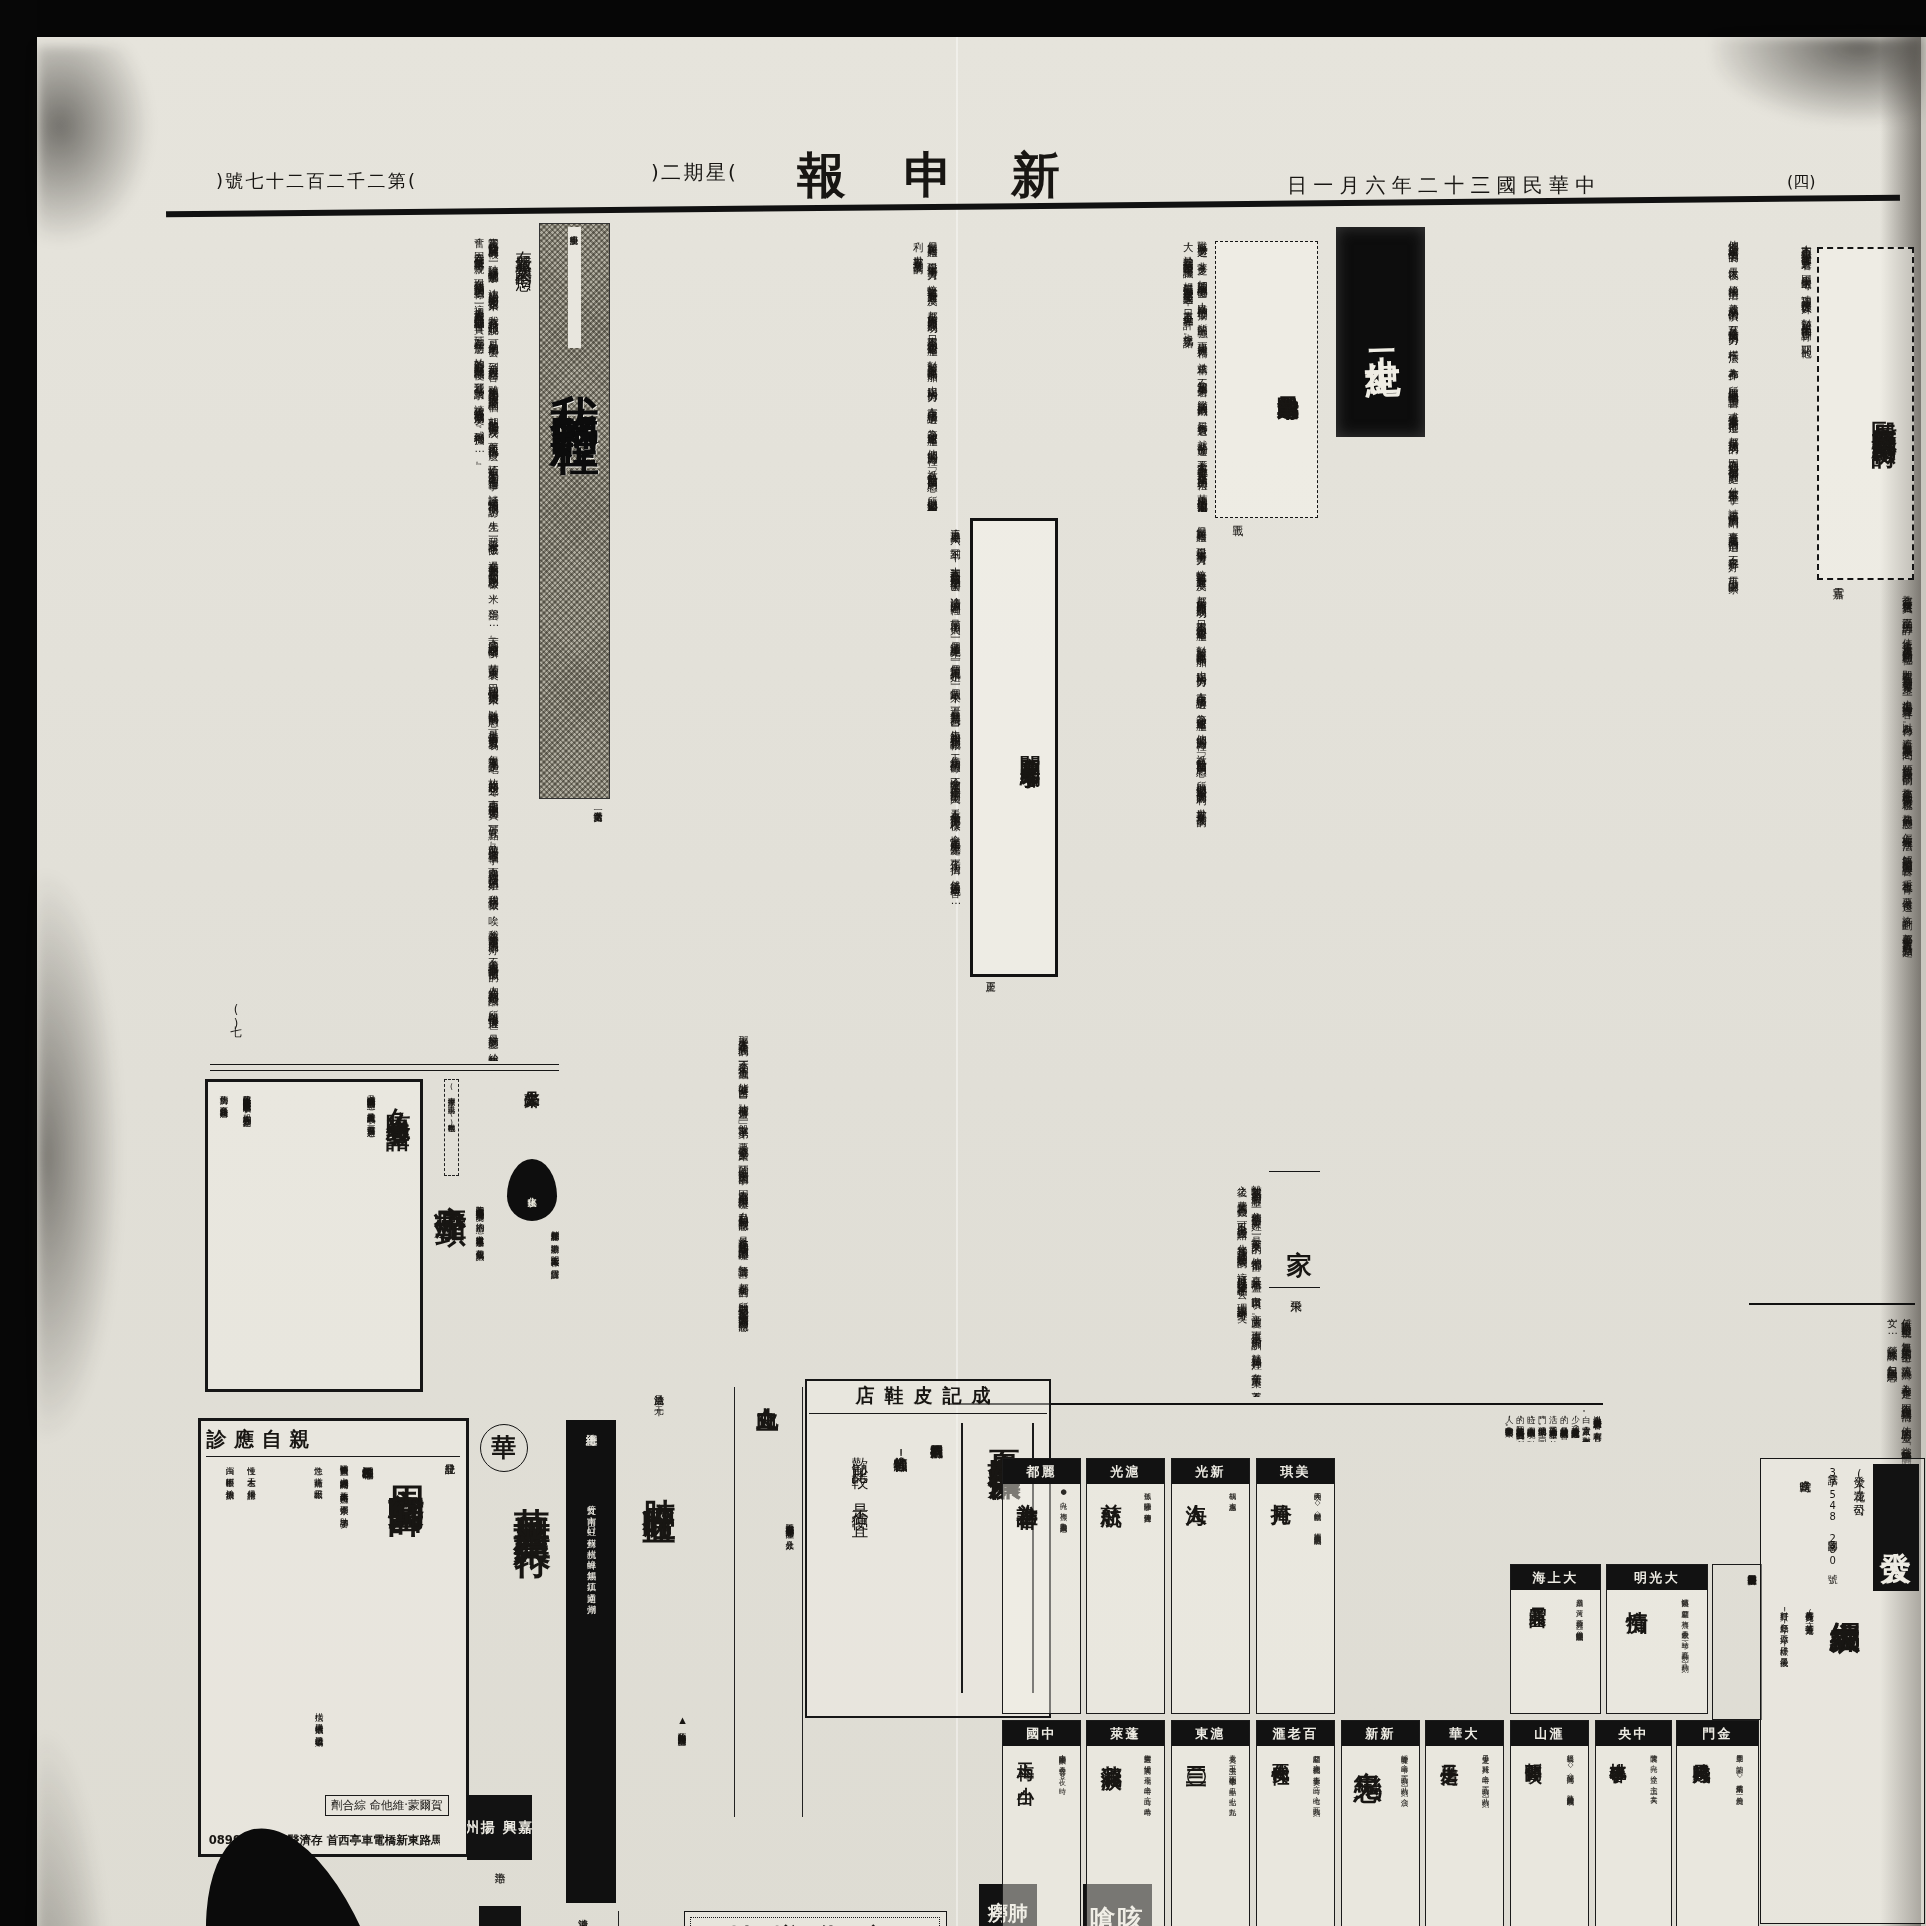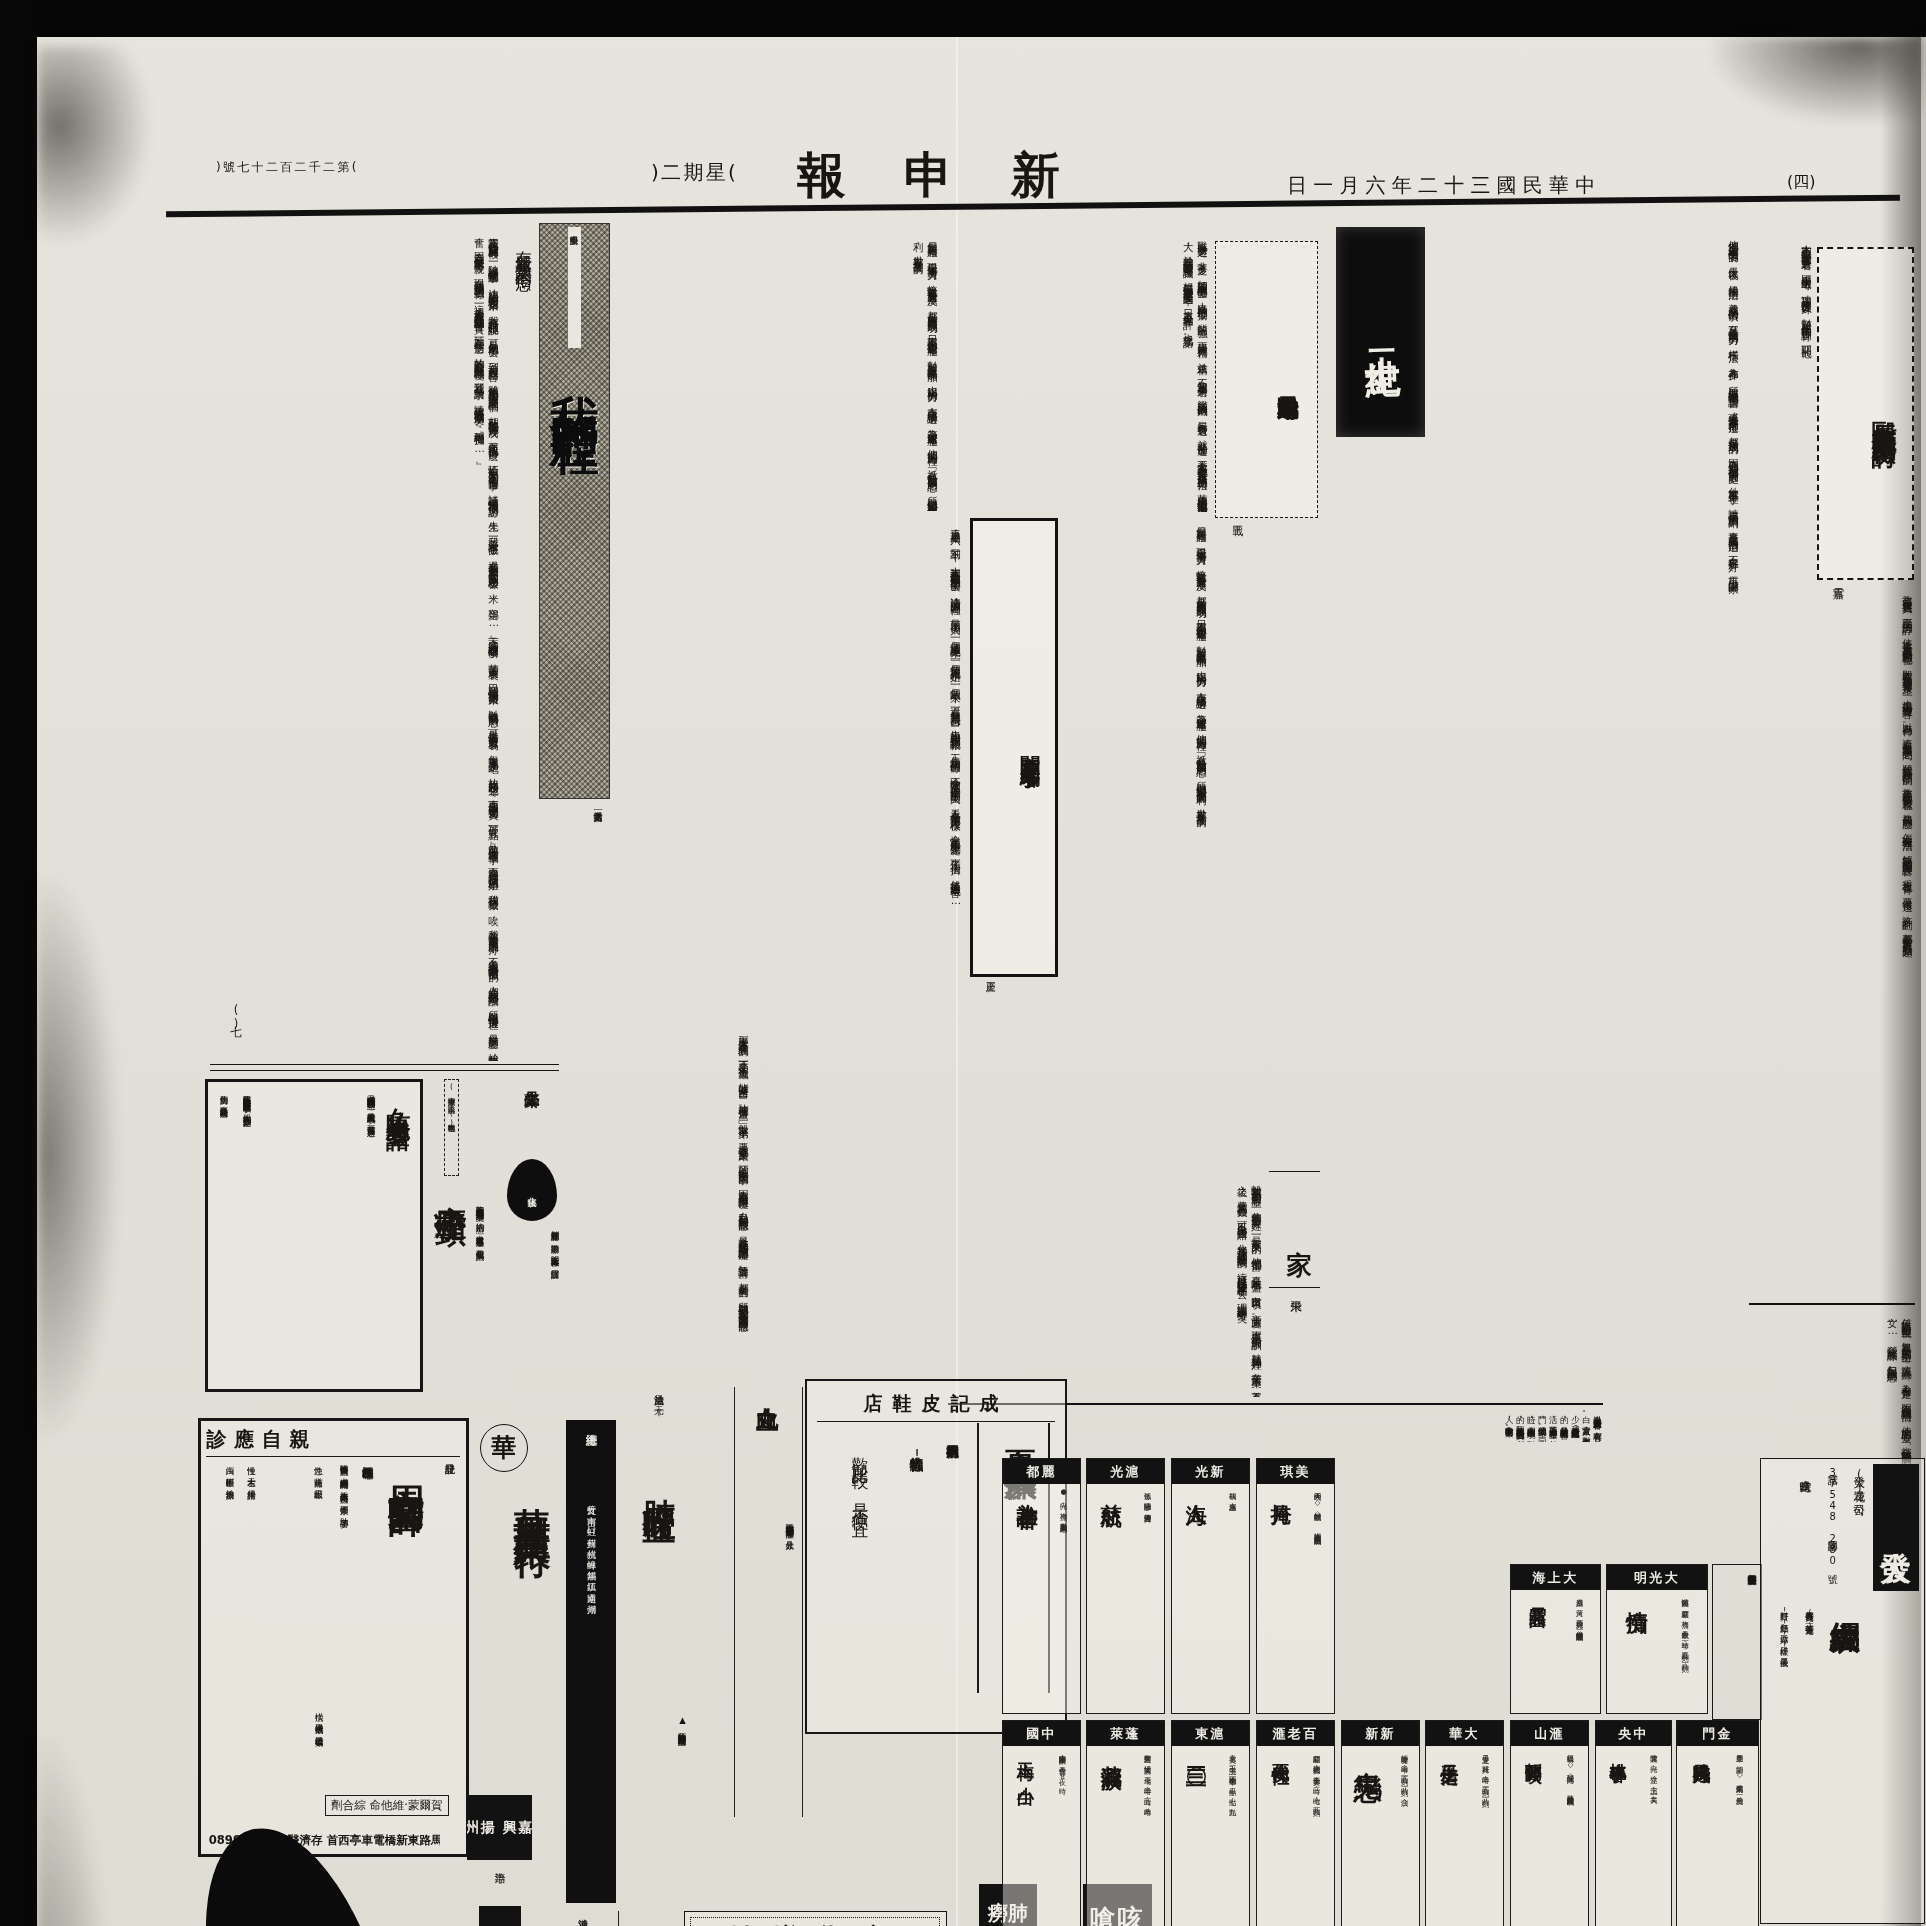--- a/index.html
+++ b/index.html
@@ -35,21 +35,21 @@
   <div class="abs" style="left:1921px;top:37px;width:13px;height:2621px;background:#c9c7bf"></div>
   <div class="abs" style="left:1880px;top:37px;width:41px;height:2621px;background:linear-gradient(90deg,rgba(0,0,0,0) 0%,rgba(40,35,30,.55) 100%)"></div>
 
   <div class="abs stain" style="left:37px;top:46px;width:116px;height:200px;background:radial-gradient(ellipse at 20% 40%,rgba(20,18,15,.55),rgba(0,0,0,0) 70%)"></div>
   <div class="abs stain" style="left:37px;top:867px;width:85px;height:578px;background:radial-gradient(ellipse at 10% 50%,rgba(25,22,18,.5),rgba(0,0,0,0) 70%)"></div>
   <div class="abs stain" style="left:37px;top:1734px;width:77px;height:732px;background:radial-gradient(ellipse at 8% 50%,rgba(25,22,18,.45),rgba(0,0,0,0) 72%)"></div>
 
   <div class="abs stain" style="left:1714px;top:37px;width:208px;height:85px;background:radial-gradient(ellipse at 70% 10%,rgba(15,13,10,.6),rgba(0,0,0,0) 75%)"></div>
   <div class="abs" style="left:956px;top:37px;width:1.9px;height:2621px;background:rgba(255,255,255,.4)"></div>
 
-  <div class="abs hline" style="left:216px;top:159px;width:247px;height:27px;font-size:12px;letter-spacing:2.3px">)號七十二百二千二第(</div>
+  <div class="abs hline" style="left:216px;top:169px;width:247px;height:27px;font-size:18px;letter-spacing:2.3px">)號七十二百二千二第(</div>
   <div class="abs hline" style="left:651px;top:159px;width:100px;height:25px;font-size:20px;letter-spacing:2.3px">)二期星(</div>
   <div class="abs hline" style="left:797px;top:143px;width:408px;height:62px;font-size:49px;font-weight:700;letter-spacing:58px">報申新</div>
   <div class="abs hline" style="left:1287px;top:172px;width:512px;height:25px;font-size:20px;letter-spacing:6.2px">日一月六年二十三國民華中</div>
   <div class="abs hline" style="left:1787px;top:172px;width:62px;height:25px;font-size:16px">(四)</div>
   <div class="abs rule" style="left:166px;top:203px;width:1734px;height:5.8px;transform:rotate(-0.55deg)"></div>
 
   <div class="abs" style="left:1817px;top:247px;width:93px;height:329px;border:2.3px dashed #141414;display:flex;flex-direction:row-reverse;align-items:center;justify-content:space-around;background:rgba(248,246,238,.5)">
     <div class="v" style="font-size:25px;font-weight:700;letter-spacing:3.1px">毆辱教師案的檢討</div>
     <div class="v" style="font-size:11.6px;align-self:flex-end">嘉雪</div>
   </div>
@@ -138,21 +138,21 @@
   <div class="abs" style="left:624px;top:1387px;width:69px;height:424px;display:flex;flex-direction:column;align-items:center">
     <div class="v" style="font-size:10px;height:85px">波昌克治 十元</div>
     <div class="v" style="font-size:33px;font-weight:700;letter-spacing:4.6px;flex:1">肺癆吐血</div>
     <div class="v small" style="height:96px;width:58px">▲診所北京路貴州路湖社對過富潤里</div>
   </div>
   <div class="abs" style="left:734px;top:1387px;width:65px;height:424px;border-left:1.2px solid #222;border-right:1.2px solid #222;display:flex;flex-direction:column;align-items:center;padding:3.1px 0.8px">
     <div class="v" style="font-size:22.3px;font-weight:700;height:127px">立止白丸</div>
     <div class="v small" style="flex:1;width:54px">專治五淋白濁撒尿刺痛多年老濁等症 一盒見效</div>
   </div>
 
-  <div class="abs adbox" style="left:805px;top:1379px;width:238px;height:331px;border-width:2.7px;padding:10px">
+  <div class="abs adbox" style="left:805px;top:1379px;width:238px;height:331px;border-width:2.7px;padding:2px">
     <div class="hline" style="font-size:19px;font-weight:700;letter-spacing:10px;border-bottom:1.5px solid #1a1a1a;padding-bottom:3.9px;text-align:center">店鞋皮記成</div>
     <div class="abs v" style="right:15.4px;top:42px;width:58px;height:270px;font-size:33px;font-weight:700;letter-spacing:3.1px;border-right:2.3px double #1a1a1a;border-left:2.3px double #1a1a1a;padding:0 5.4px">夏令皮鞋大廉價</div>
     <div class="abs v" style="right:104px;top:54px;width:27px;height:247px;font-size:13px">空前的照碼八折祇有四天</div>
     <div class="abs v" style="right:139px;top:65px;width:27px;height:216px;font-size:14px">犧牲顧客的福音!</div>
     <div class="abs v" style="left:15.4px;top:62px;width:50px;height:239px;font-size:17px;letter-spacing:5.4px">歡迎比較 是否便宜</div>
   </div>
 
   <div class="abs" style="left:166px;top:1791px;width:287px;height:651px">
     <div class="abs hline" style="right:3.9px;top:3.9px;font-size:11.6px;border:1.2px solid #1a1a1a;padding:2.3px 5.4px">劑合綜 命他維·蒙爾賀</div>
     <div class="abs" style="left:58px;top:31px;width:166px;height:404px;background:#0b0b0b;border-radius:46% 54% 40% 60%/38% 50% 50% 62%;transform:rotate(-14deg);display:flex;align-items:center;justify-content:center">

